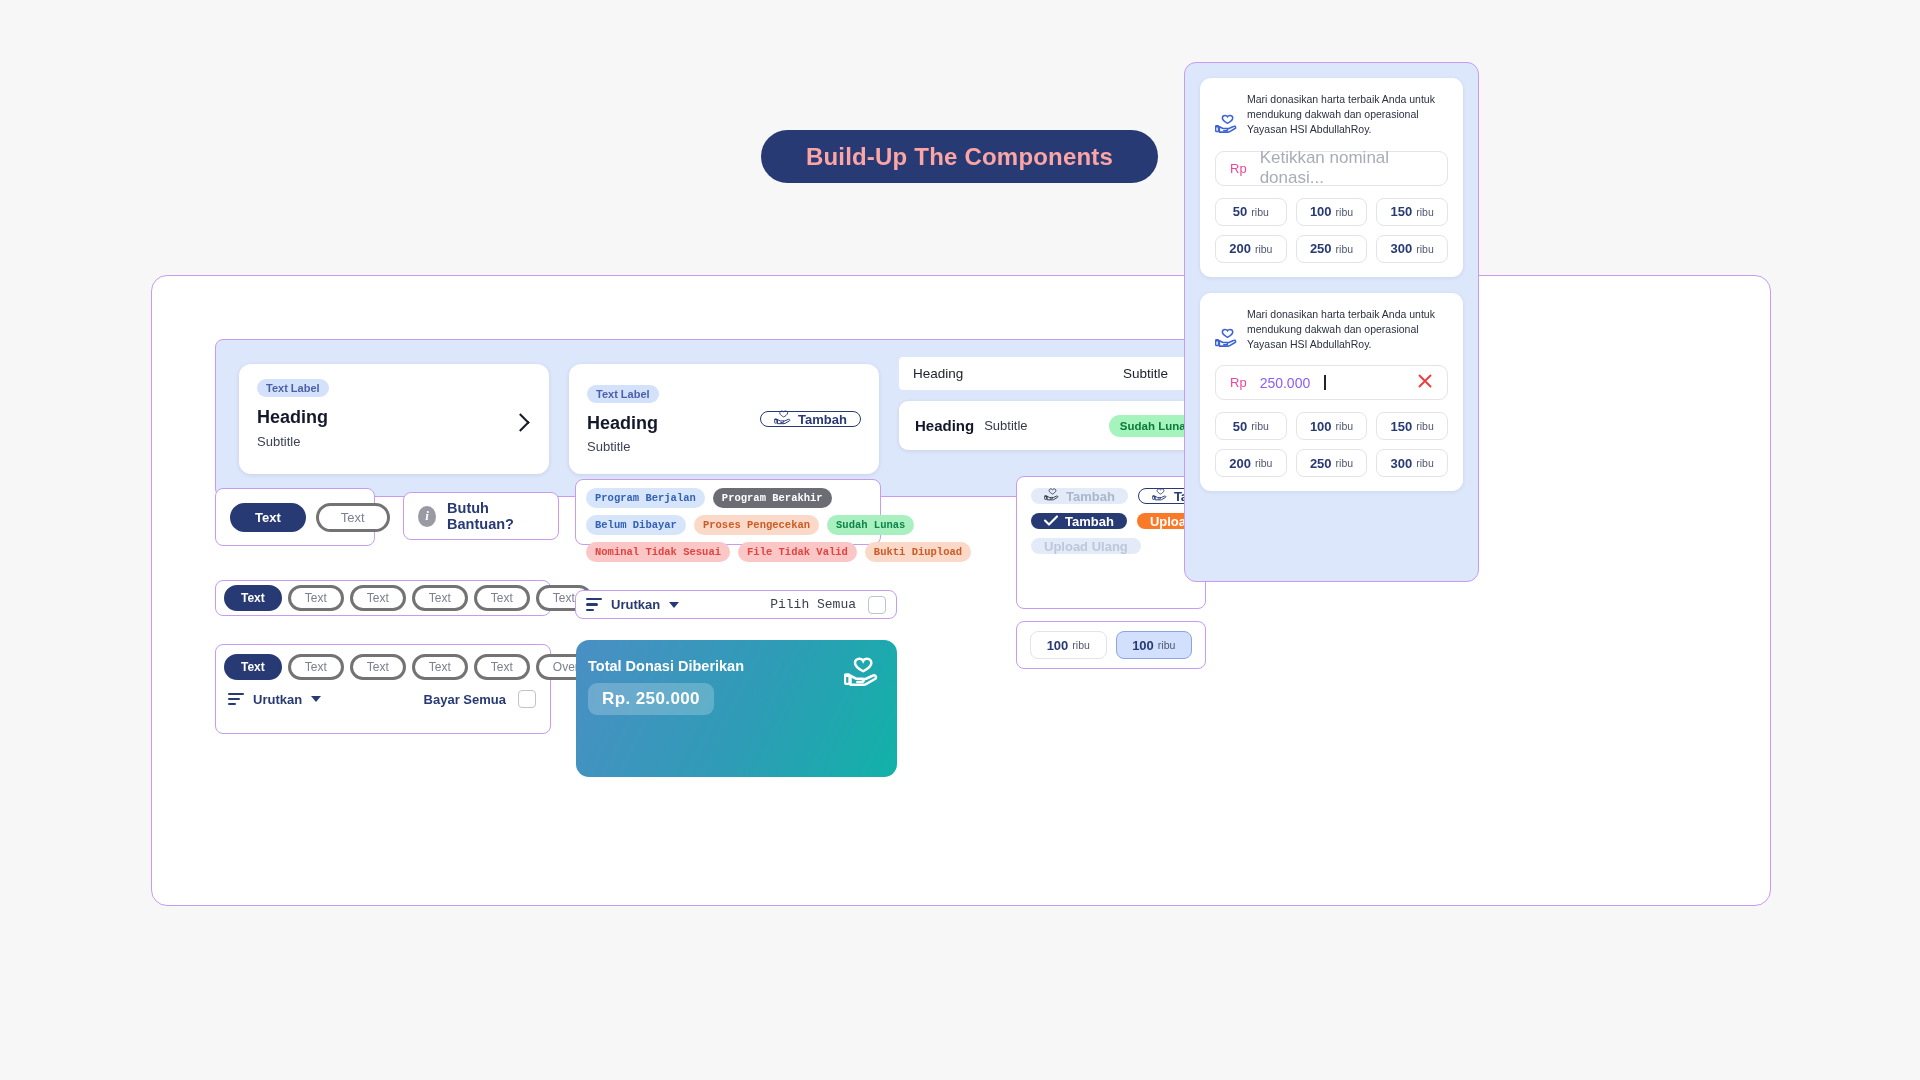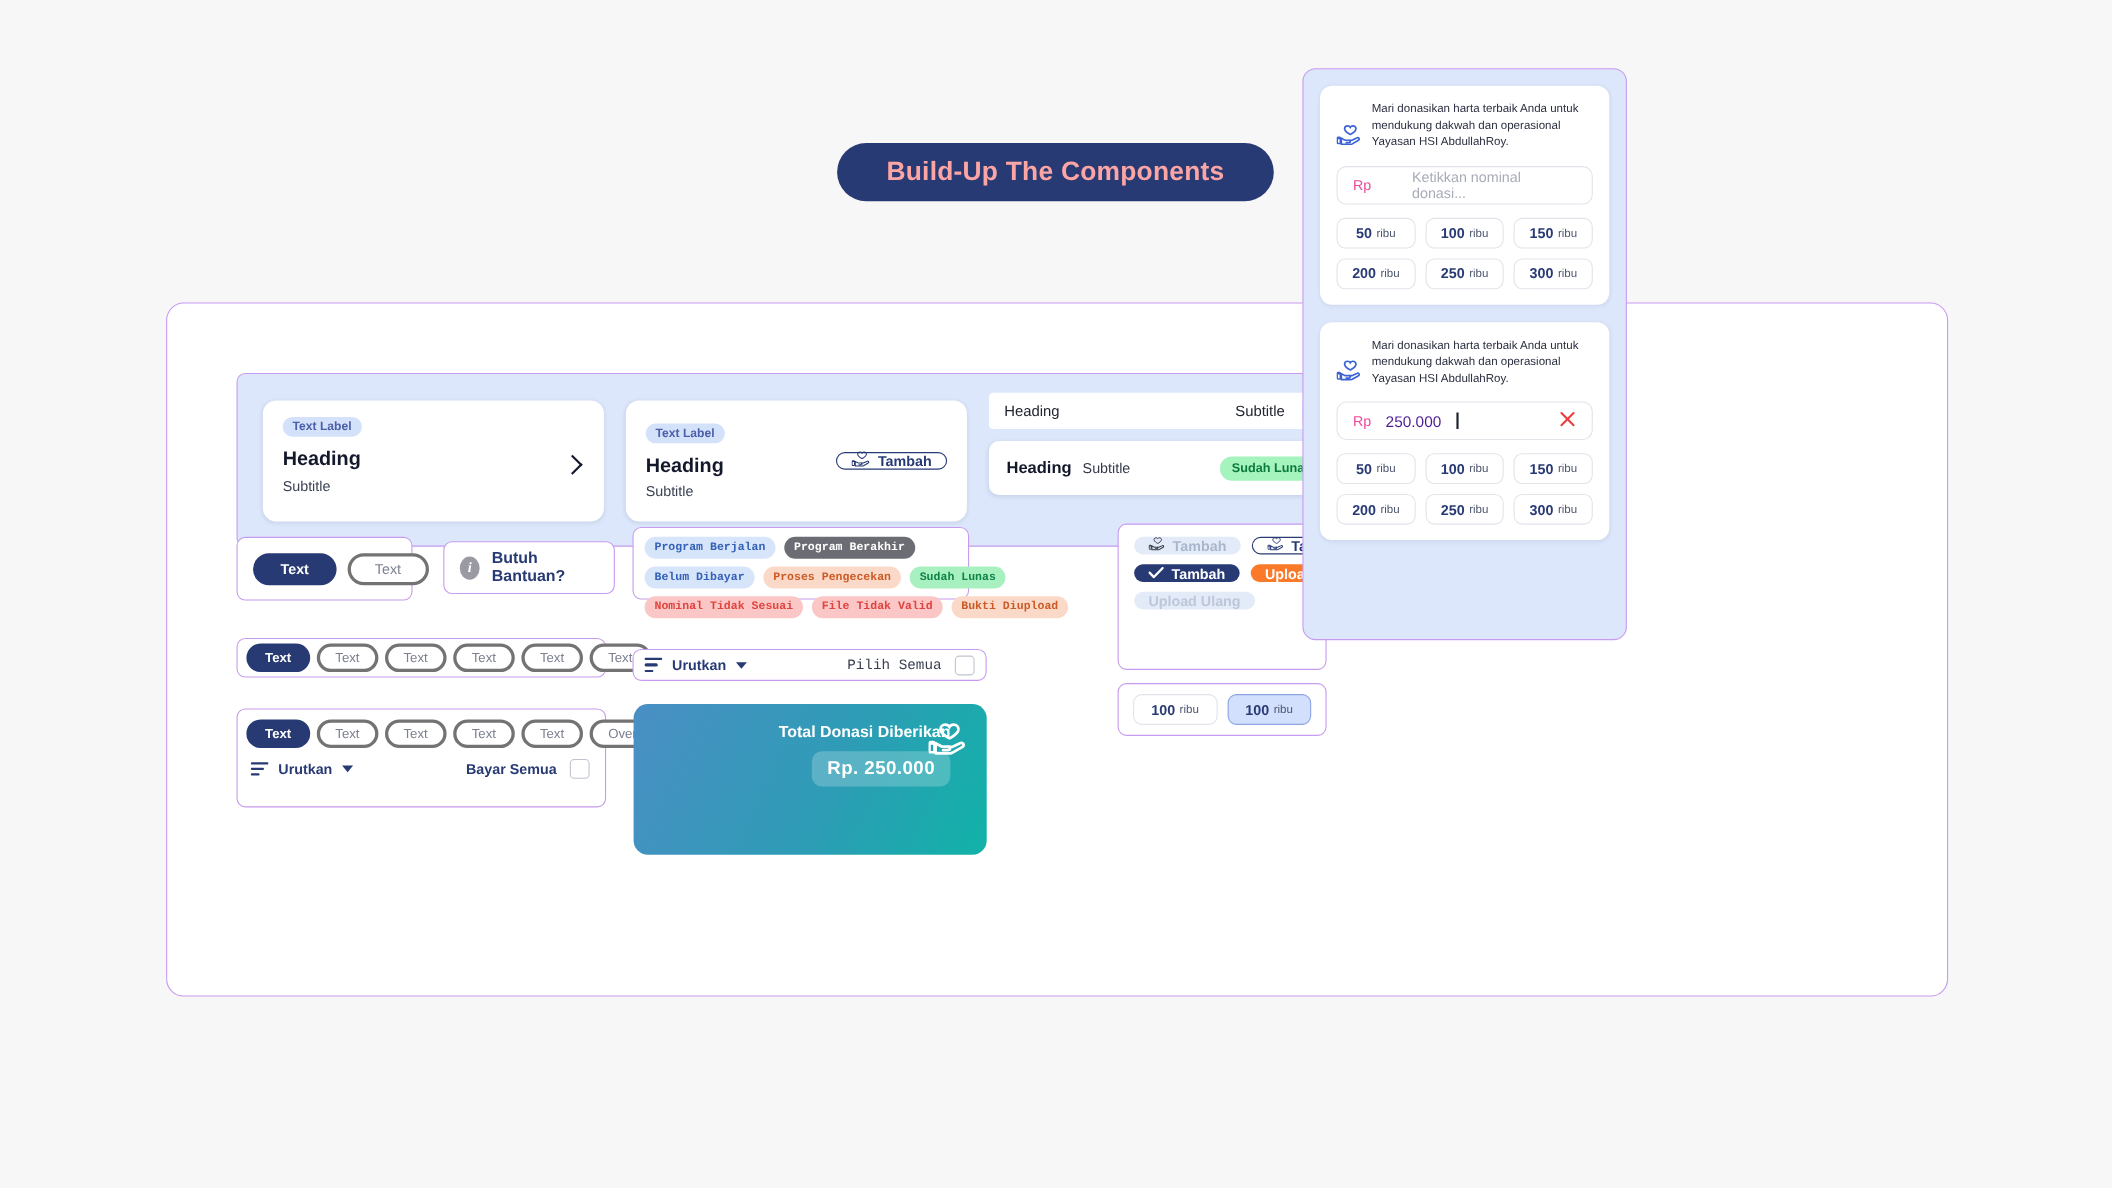--- a/index.html
+++ b/index.html
@@ -151,21 +151,21 @@
   
   .box-sortbar { left: 423px; top: 314px; width: 322px; height: 29px; }
   .sortbar { display: flex; align-items: center; height: 100%; padding: 0 10px; }
 
   
   .teal {
     position: absolute; left: 424px; top: 364px;
     width: 321px; height: 137px;
     border-radius: 13px;
     background: linear-gradient(115deg, #4a8fc4 0%, #2e9cb6 55%, #11b2a8 100%);
-    padding: 18px 33px; color: #fff; overflow: hidden; text-align: right;
+    padding: 18px 12px; color: #fff; overflow: hidden;
   }
   .teal-title { font-size: 14.5px; font-weight: bold; }
   .teal-amt {
     display: inline-block; margin-top: 9px;
     background: rgba(255,255,255,.22); border-radius: 9px;
     padding: 6px 14px; font-size: 17px; font-weight: bold; letter-spacing: .4px;
   }
   .teal-note { margin-top: 11px; font-size: 10.5px; line-height: 1.45; color: #f0fbff; }
   .teal-note b { font-style: italic; }
   .teal-icon { position: absolute; right: 19px; top: 17px; }
@@ -206,22 +206,22 @@
     display: flex; flex-direction: column; gap: 16px;
   }
   .dcard { background: #fff; border-radius: 11px; padding: 14px 15px; box-shadow: 0 1px 4px rgba(20,30,70,.08); }
   .dhead { display: flex; gap: 10px; align-items: flex-end; }
   .dhead .t { font-size: 10.5px; line-height: 1.45; color: #2b3040; }
   .dinput {
     margin-top: 13px; height: 35px; border: 1px solid #e2e4ea; border-radius: 9px;
     display: flex; align-items: center; padding: 0 14px; gap: 13px; background: #fff;
   }
   .rp { font-size: 13px; font-weight: normal; color: #ec4899; }
-  .ph { font-size: 13px; color: #a8acb7; margin-left: 24px; }
-  .val { font-size: 14px; color: #4c1d95; }
+  .ph { font-size: 17px; color: #a8acb7; }
+  .val { font-size: 14px; color: #8b5cf6; }
   .caret-bar { display: inline-block; width: 1.3px; height: 15px; background: #20242f; margin-left: 1px; }
   .clear-x { margin-left: auto; color: #ef3b3b; font-size: 17px; font-weight: 500; line-height: 1; }
   .grid3 { margin-top: 12px; display: grid; grid-template-columns: repeat(3, 1fr); gap: 9px; }
   .g-btn {
     height: 28px; border-radius: 8px; background: #fff; border: 1px solid #e2e4ea;
     display: flex; align-items: center; justify-content: center; gap: 4px;
   }
   .g-btn .n { font-size: 13px; font-weight: bold; color: #283a74; }
   .g-btn .u { font-size: 10.5px; color: #4e5770; }
 </style>

